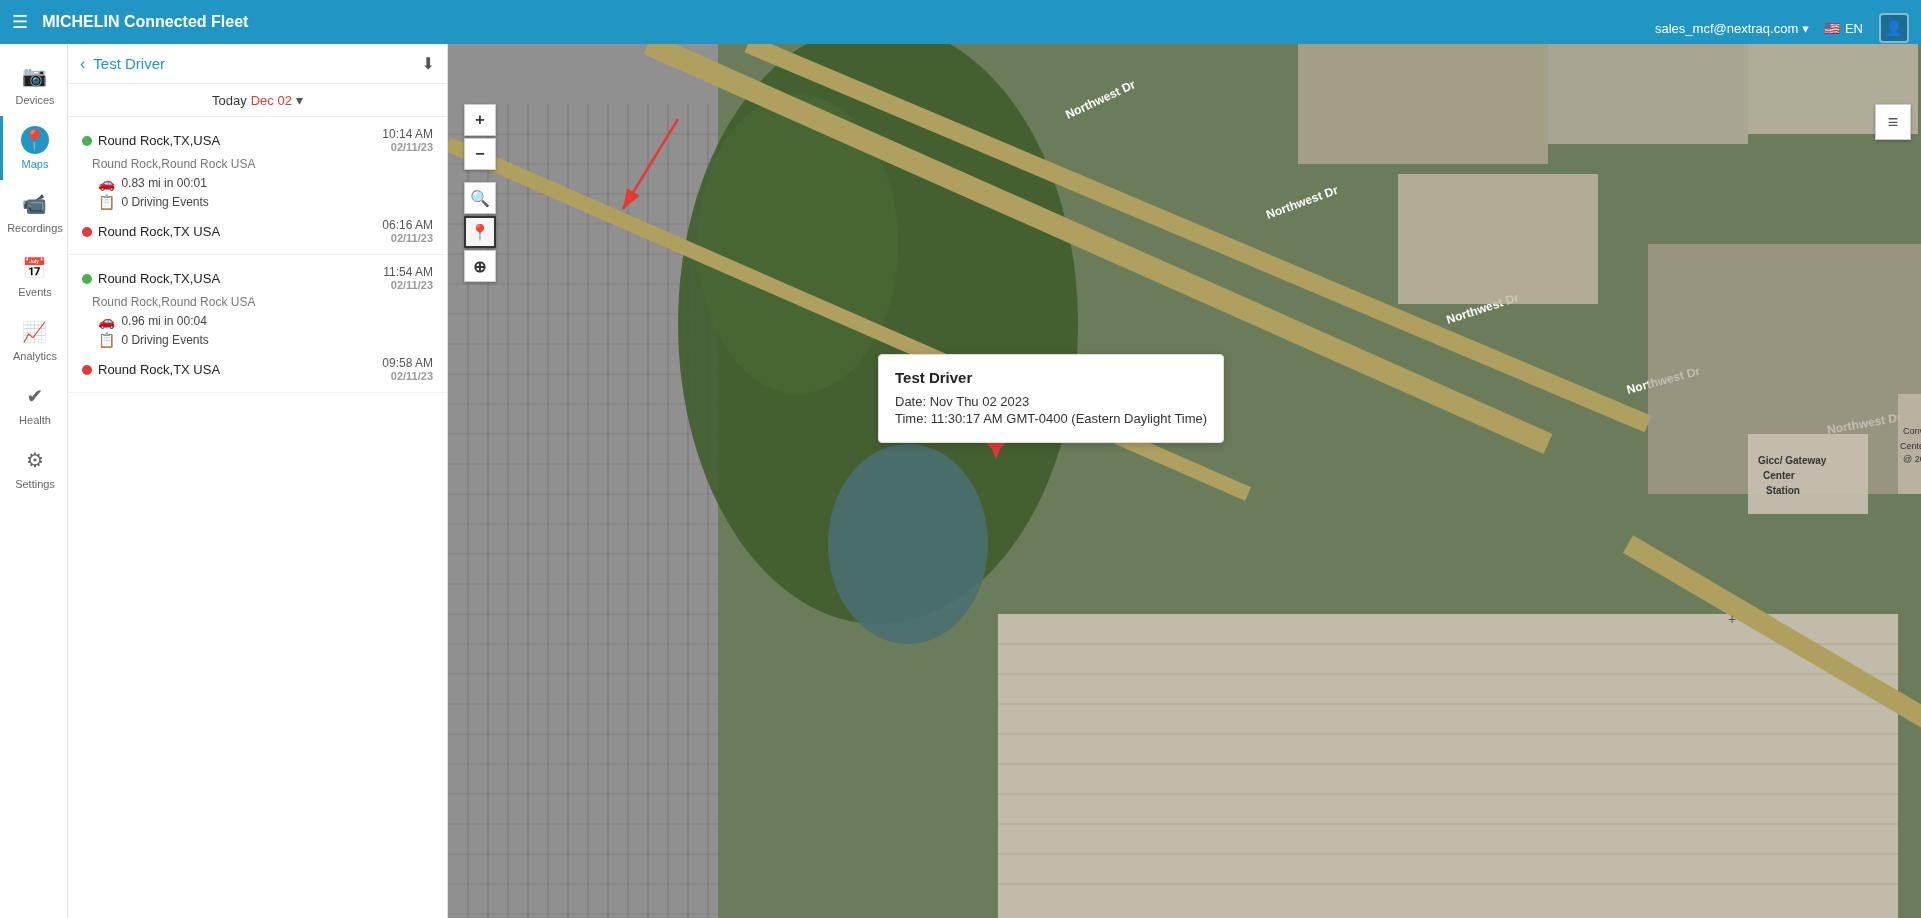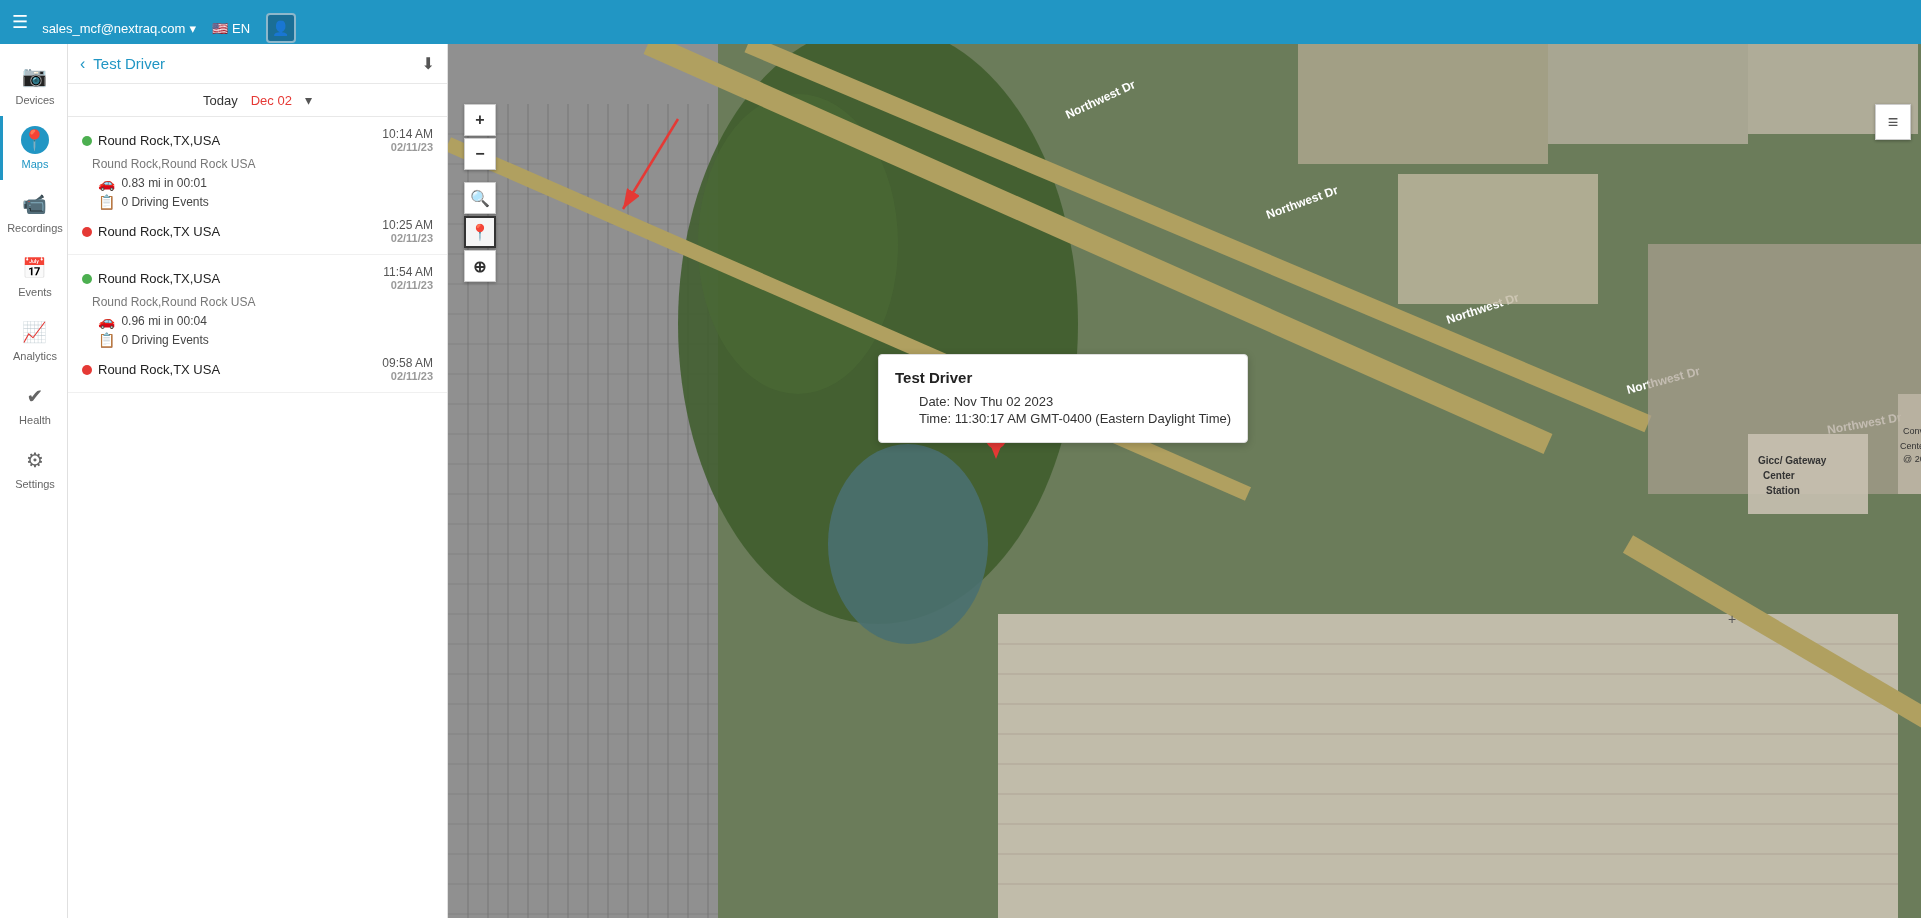--- a/index.html
+++ b/index.html
@@ -147,21 +147,21 @@
       color: #555;
       font-size: 16px;
       cursor: pointer;
     }
     .date-bar {
       display: flex;
       align-items: center;
       justify-content: center;
       padding: 8px 12px;
       border-bottom: 1px solid #e8e8e8;
-      gap: 13px;
+      gap: 4px;
     }
     .date-today {
       color: #333;
       font-size: 13px;
     }
     .date-value {
       color: #e53935;
       font-size: 13px;
       font-weight: 500;
     }
@@ -319,28 +319,28 @@
     .popup-title {
       font-size: 15px;
       font-weight: bold;
       color: #222;
       margin-bottom: 8px;
     }
     .popup-row {
       font-size: 13px;
       color: #333;
       margin-bottom: 2px;
-      margin-left: 24px;
     }
   </style>
 </head>
 <body>
 
 <div class="header">
   <span class="header-menu-icon">☰</span>
+  <span class="header-title">MICHELIN Connected Fleet</span>
   <div class="header-right">
     <span class="header-account">
       <span>sales_mcf@nextraq.com</span>
       <span>▾</span>
     </span>
     <span class="header-lang">
       <span>🇺🇸</span>
       <span>EN</span>
     </span>
     <div class="header-user-icon">👤</div>
@@ -416,21 +416,21 @@
             <span>0 Driving Events</span>
           </div>
         </div>
         <div style="margin-top:8px;">
           <div class="trip-header">
             <div class="trip-location">
               <div class="status-dot red"></div>
               <span class="trip-name">Round Rock,TX USA</span>
             </div>
             <div class="trip-time">
-              <div>10:25 AM</div>
+              <div>06:16 AM</div>
               <div class="trip-date-small">02/11/23</div>
             </div>
           </div>
         </div>
       </div>
 
       <div class="trip-group">
         <div class="trip-header">
           <div class="trip-location">
             <div class="status-dot green"></div>

